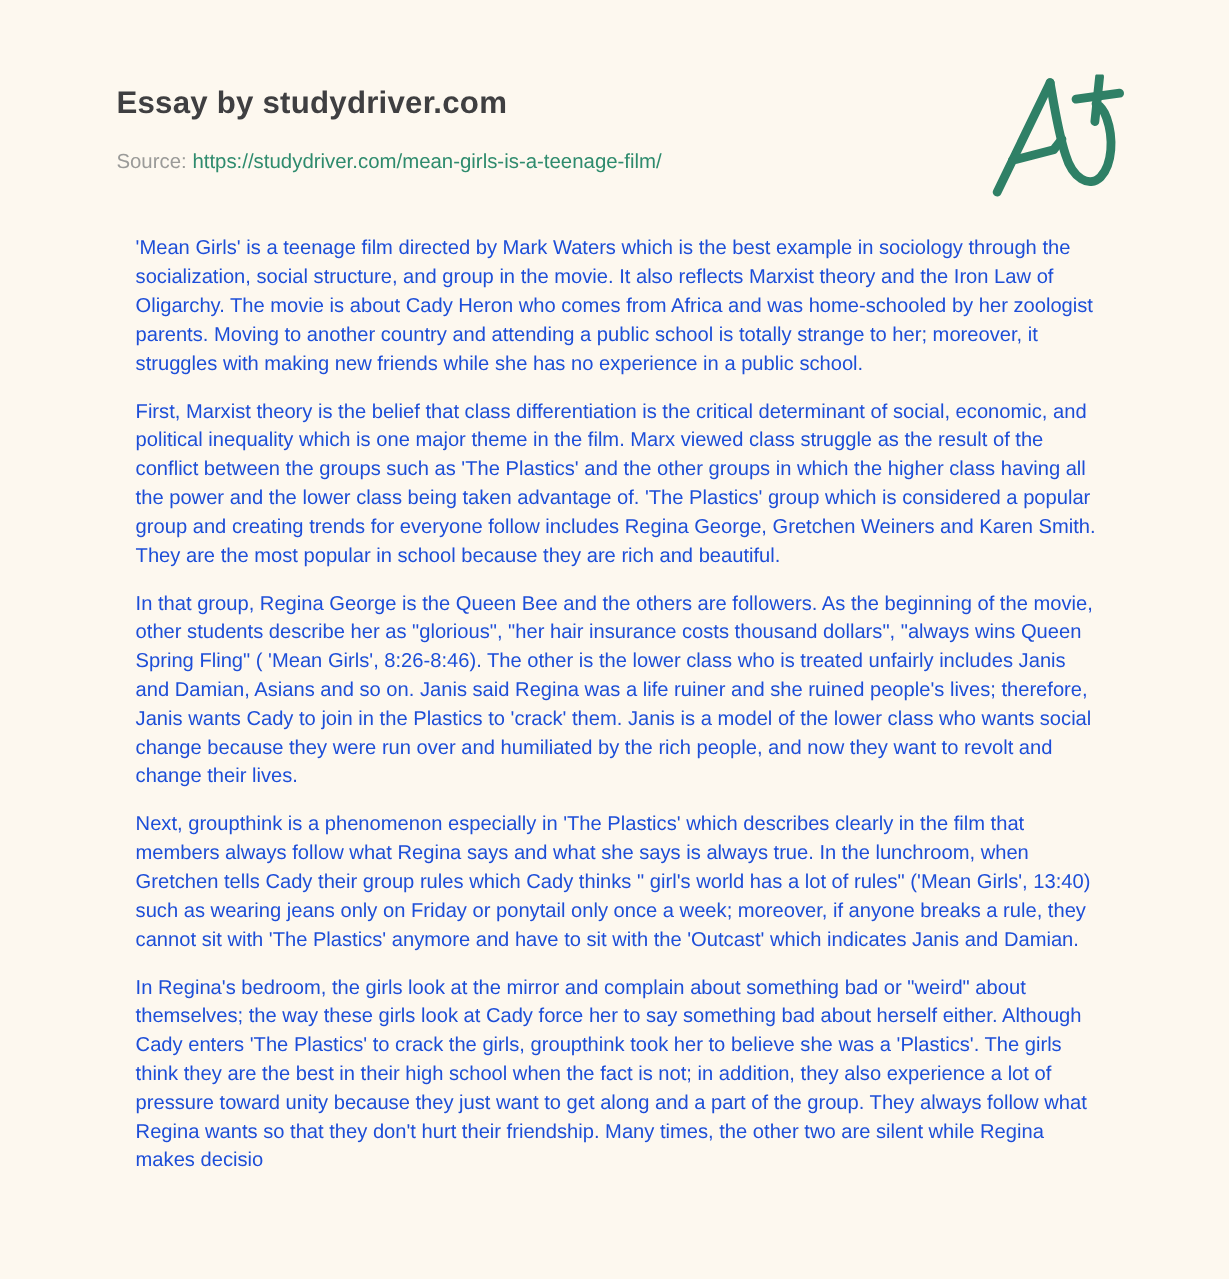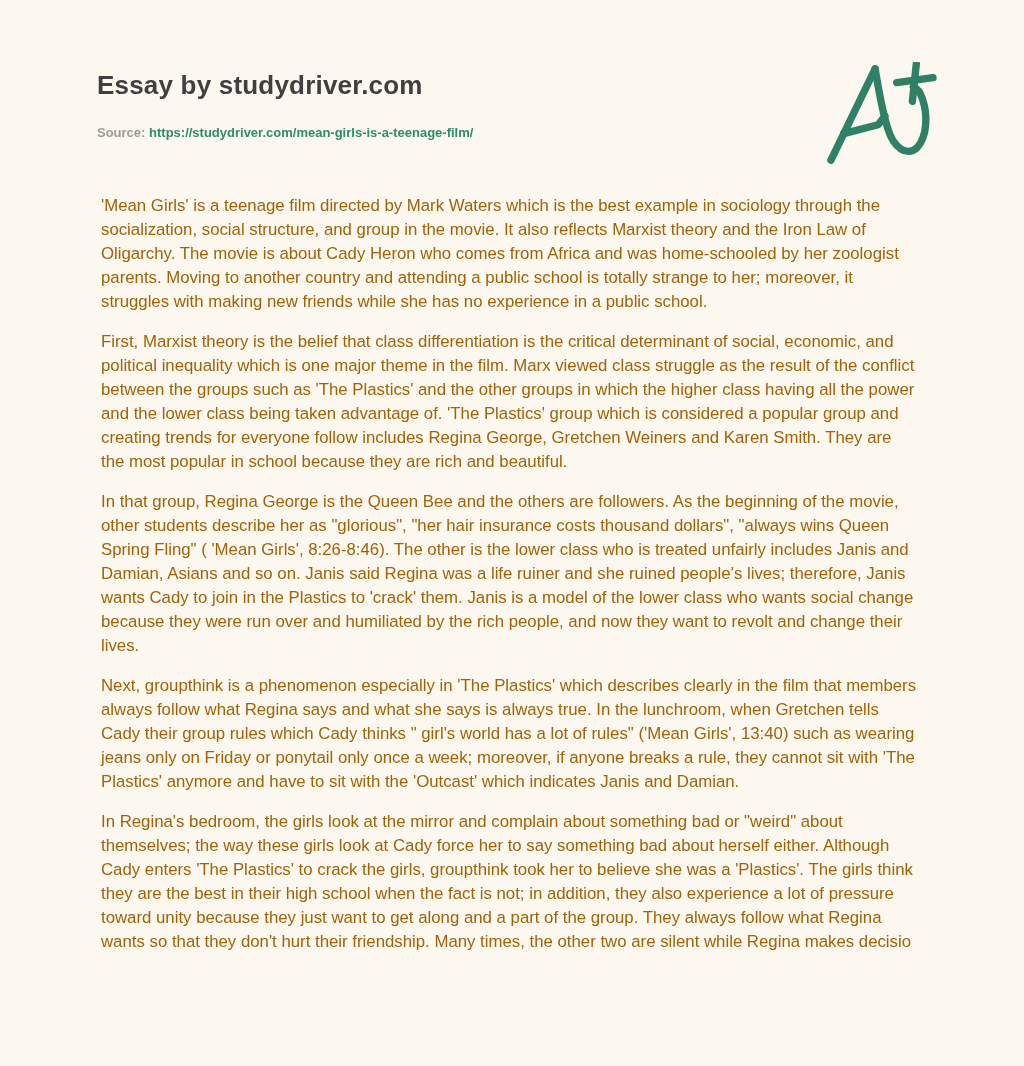--- a/index.html
+++ b/index.html
@@ -23,46 +23,45 @@
   }
   .header-title {
     margin: 0;
     font-size: 26px;
     font-weight: 700;
     color: #3f3f41;
     letter-spacing: 0.2px;
   }
   .source-line {
     margin-top: 24px;
-    font-size: 13px;
+    font-size: 17px;
     color: #9b9b99;
-    font-weight: bold;
   }
   .source-link {
     color: #2e8b6d;
     text-decoration: none;
   }
   .logo-wrap {
     flex: 0 0 auto;
     margin-top: -8px;
     margin-right: -2px;
   }
   .article { max-width: 820px; }
   .article-title {
     margin: 112px 0 0 0;
     font-size: 29px;
     font-weight: 700;
     color: #2d2d2f;
     letter-spacing: 0.2px;
   }
   .article p {
-    margin: 24px 0 0 4px;
+    margin: 24px 0 0 16px;
     font-size: 16.8px;
     line-height: 24px;
-    color: #a16207;
+    color: #1d4ed8;
   }
   .article p + p { margin-top: 16px; }
 </style>
 </head>
 <body>
 
 <div class="page">
 
   <div class="header-row">
     <div>

